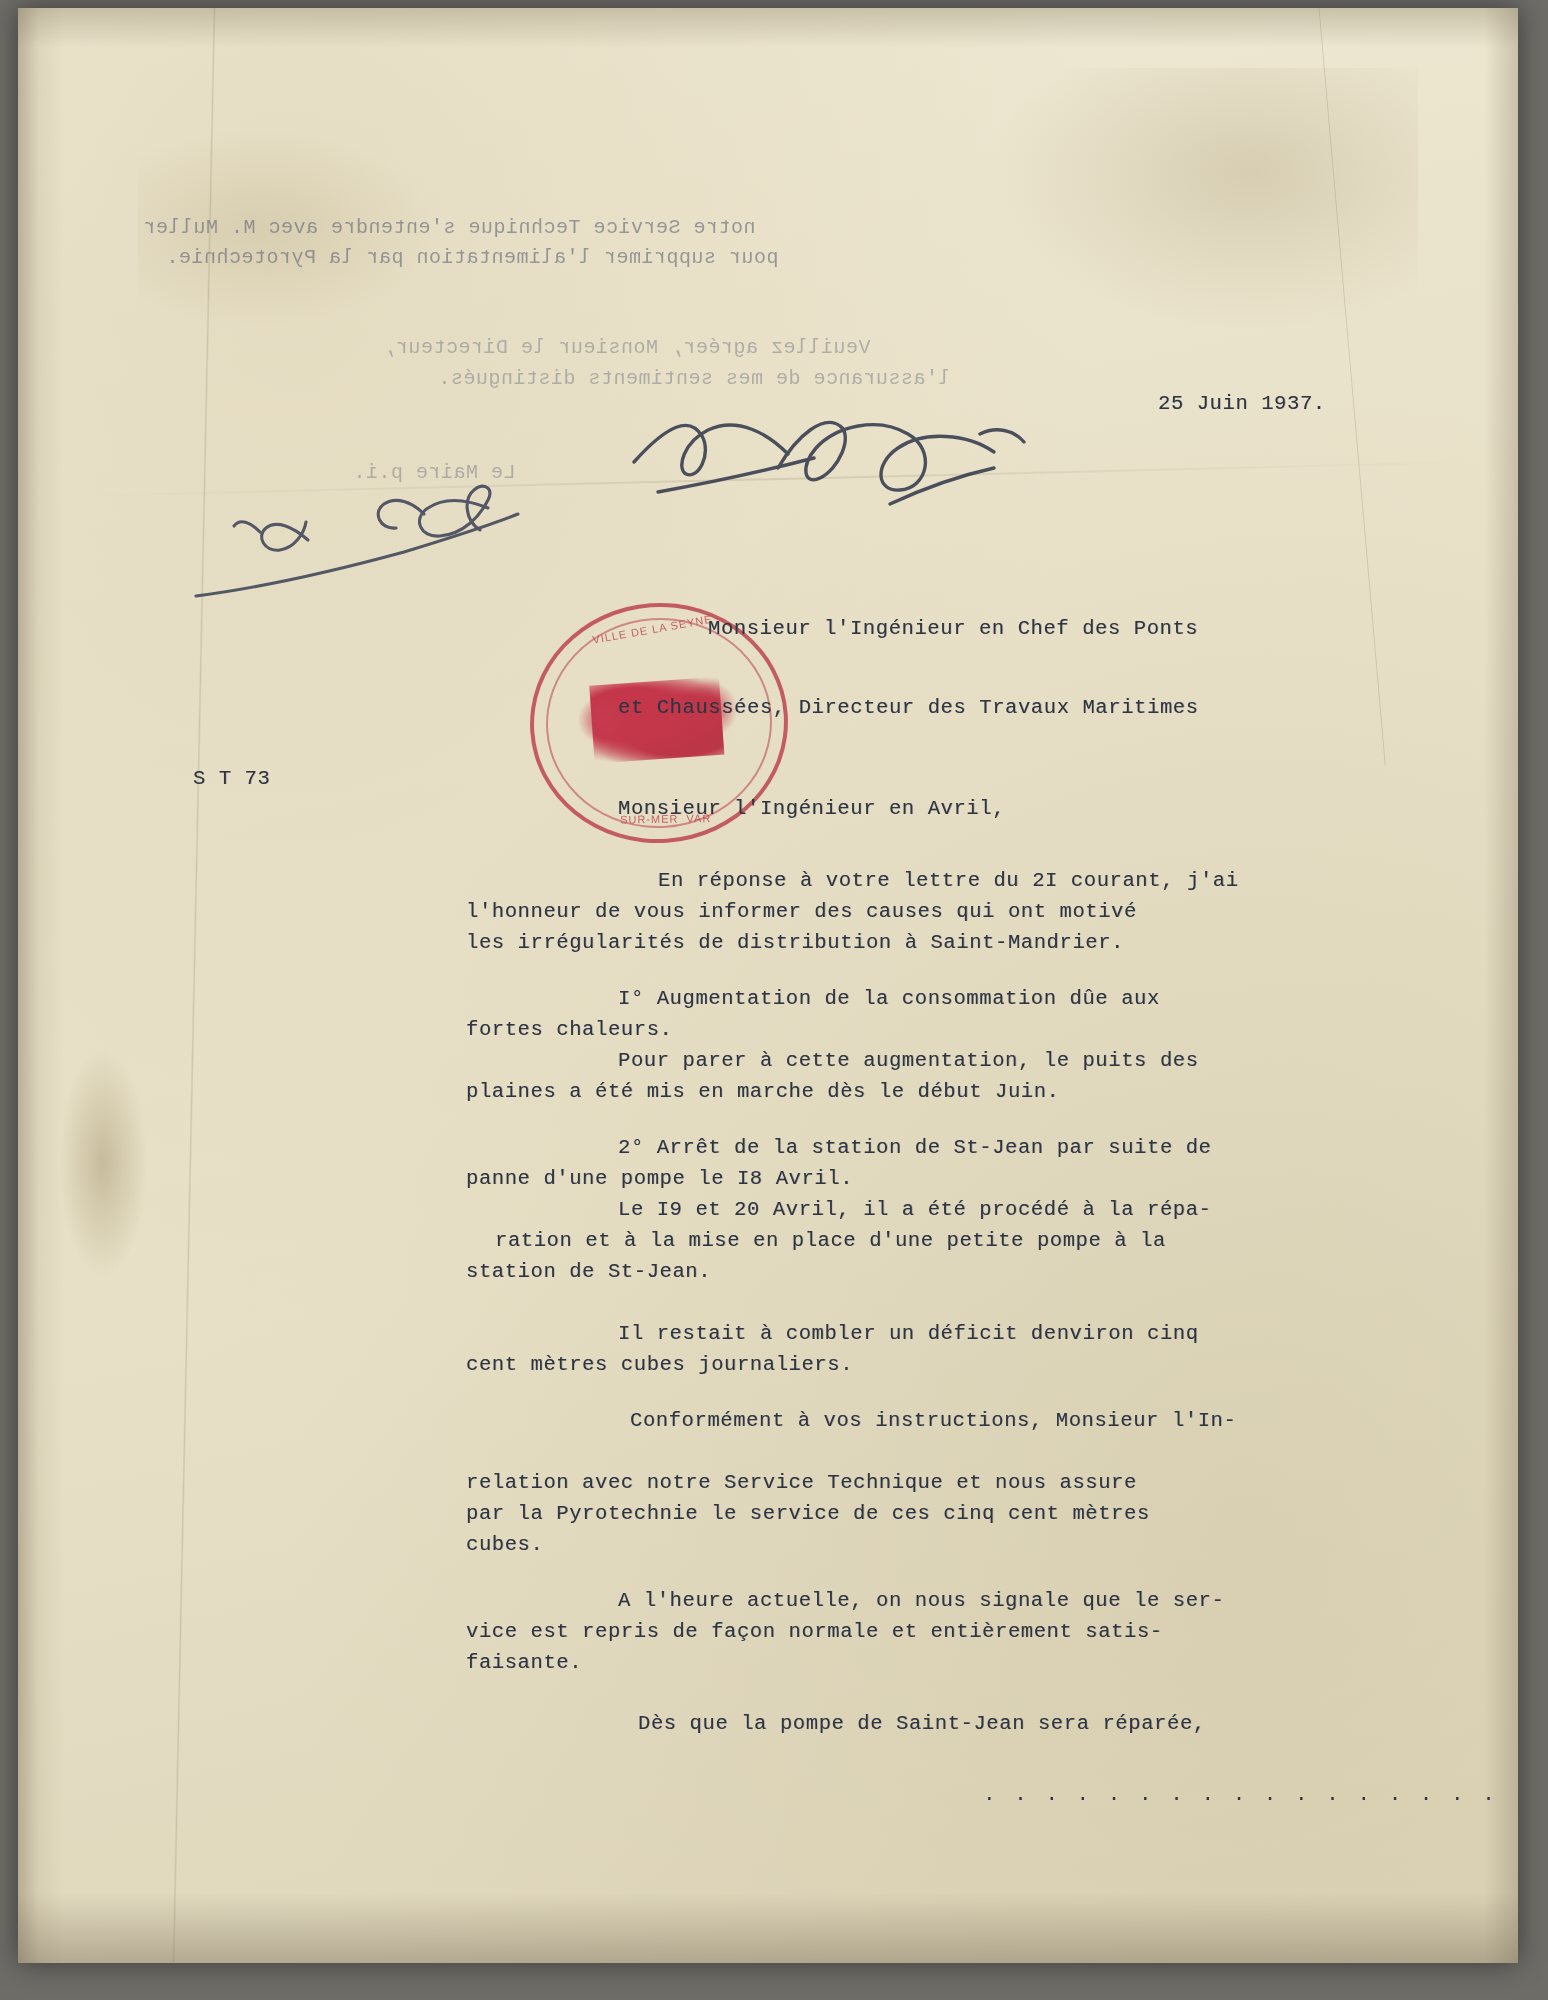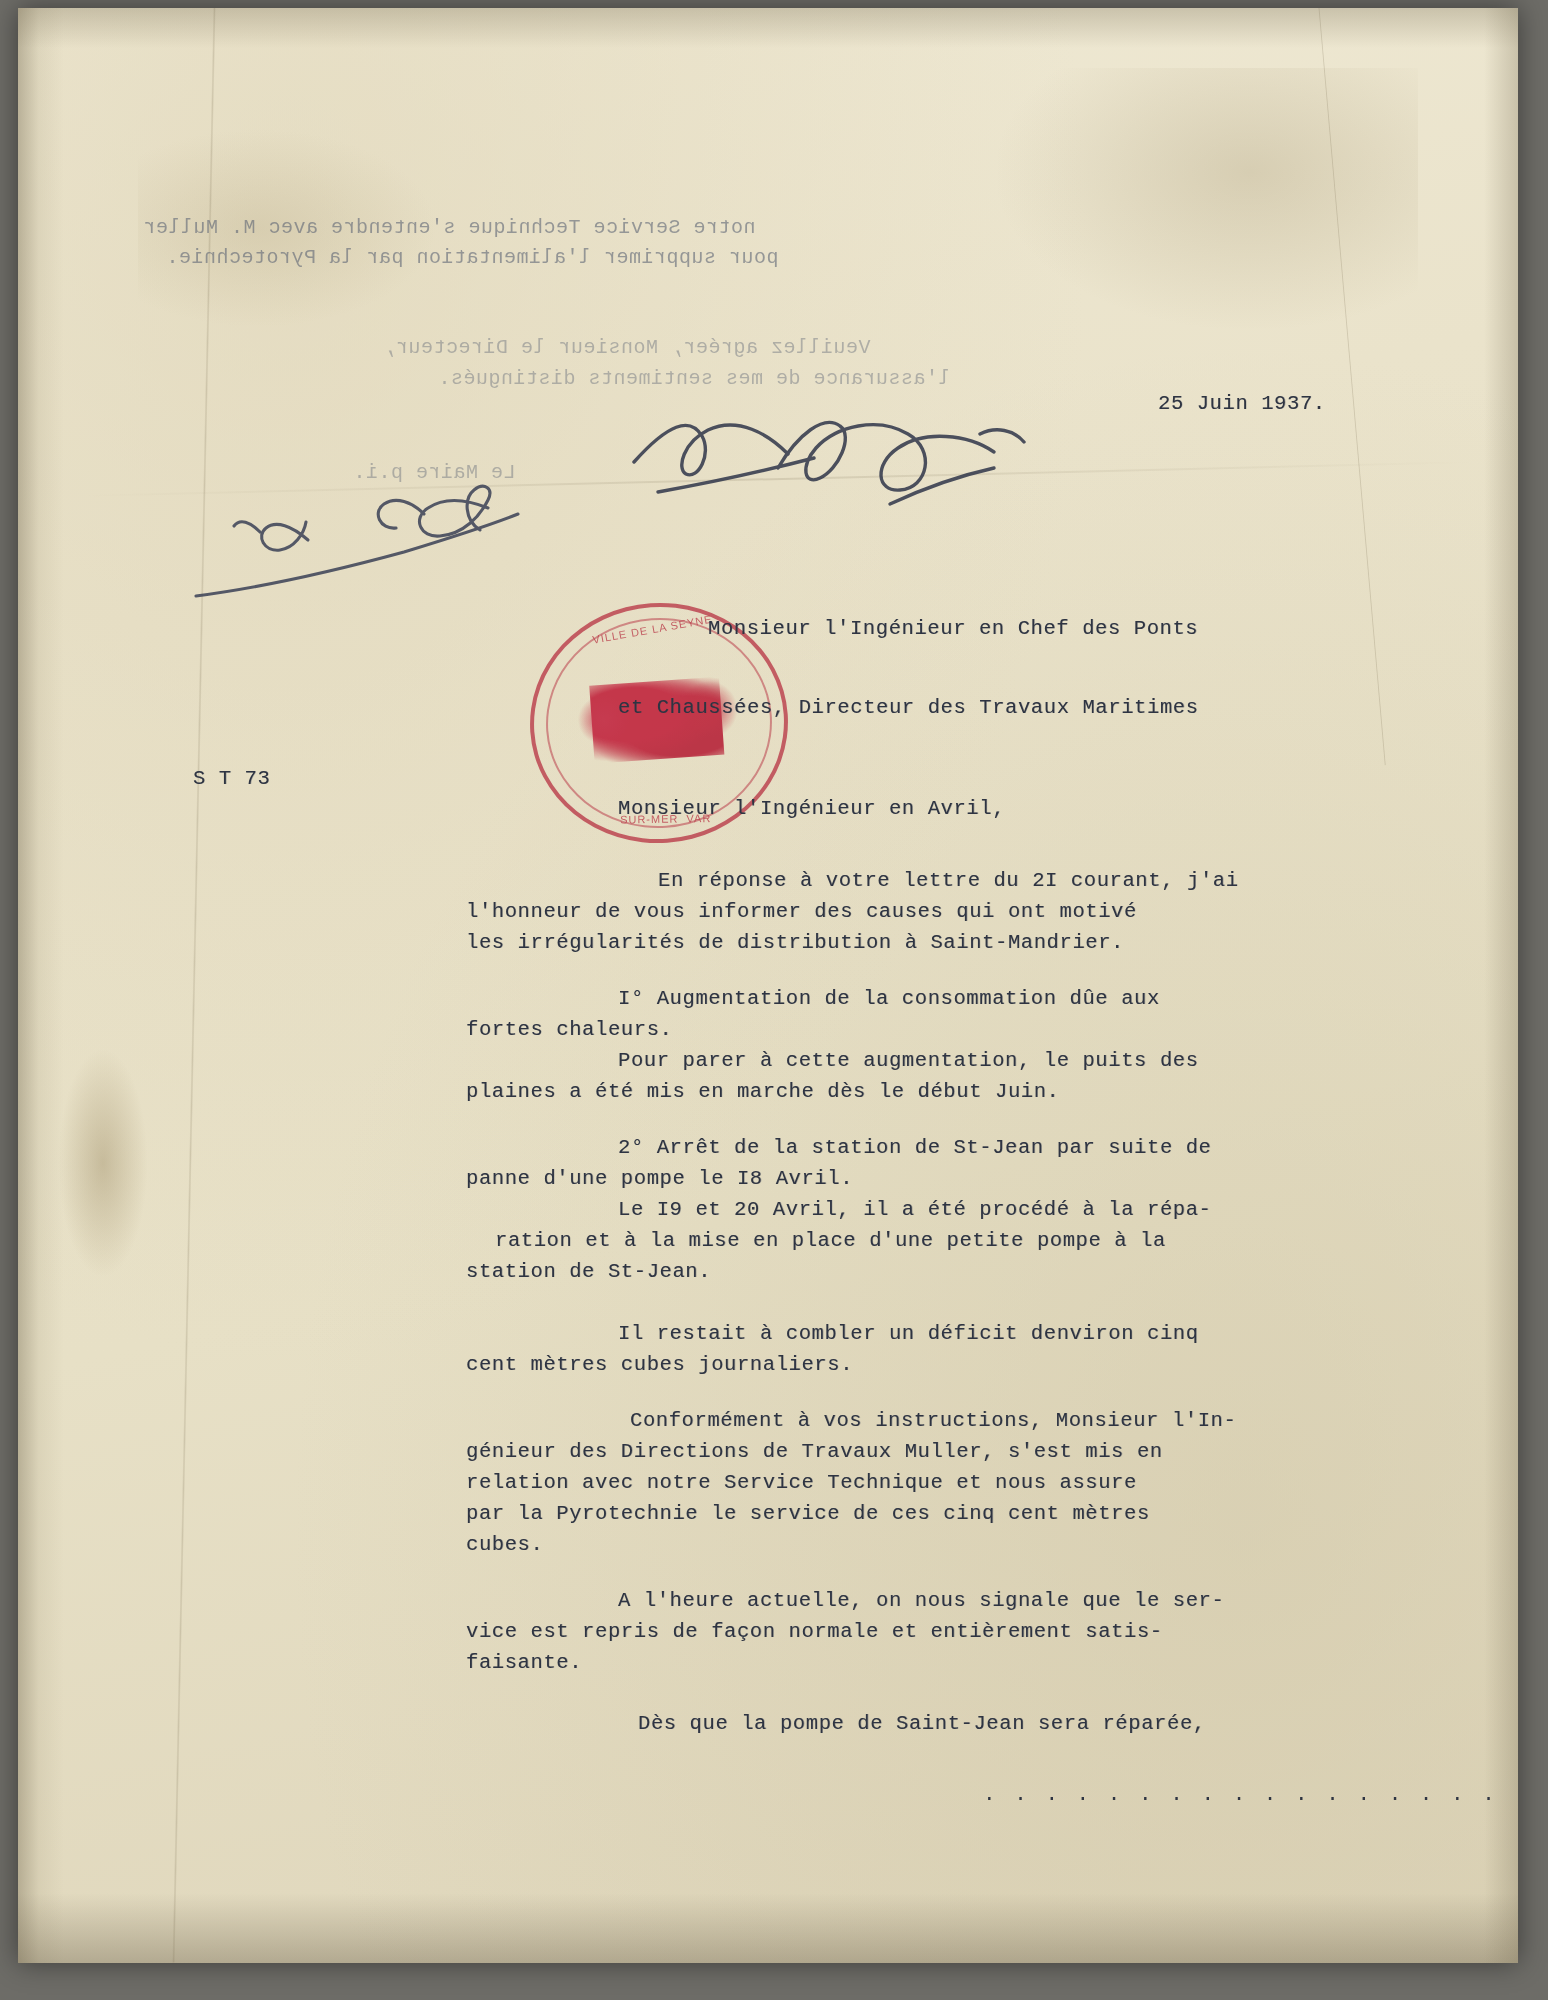--- a/index.html
+++ b/index.html
@@ -248,21 +248,20 @@
     <div class="typed" style="left:600px; top:1124px;">2° Arrêt de la station de St-Jean par suite de</div>
     <div class="typed" style="left:448px; top:1155px;">panne d'une pompe le I8 Avril.</div>
     <div class="typed" style="left:600px; top:1186px;">Le I9 et 20 Avril, il a été procédé à la répa-</div>
     <div class="typed" style="left:448px; top:1217px;margin-left:29px;">ration et à la mise en place d'une petite pompe à la</div>
     <div class="typed" style="left:448px; top:1248px;">station de St-Jean.</div>
 
     <div class="typed" style="left:600px; top:1310px;">Il restait à combler un déficit denviron cinq</div>
     <div class="typed" style="left:448px; top:1341px;">cent mètres cubes journaliers.</div>
 
     <div class="typed" style="left:600px; top:1397px;margin-left:12px;">Conformément à vos instructions, Monsieur l'In-</div>
-    <div class="typed" style="left:448px; top:1428px;">génieur des Directions de Travaux Muller, s'est mis en</div>
     <div class="typed" style="left:448px; top:1459px;">relation avec notre Service Technique et nous assure</div>
     <div class="typed" style="left:448px; top:1490px;">par la Pyrotechnie le service de ces cinq cent mètres</div>
     <div class="typed" style="left:448px; top:1521px;">cubes.</div>
 
     <div class="typed" style="left:600px; top:1577px;">A l'heure actuelle, on nous signale que le ser-</div>
     <div class="typed" style="left:448px; top:1608px;">vice est repris de façon normale et entièrement satis-</div>
     <div class="typed" style="left:448px; top:1639px;">faisante.</div>
 
     <div class="typed" style="left:620px; top:1700px;">Dès que la pompe de Saint-Jean sera réparée,</div>
 

